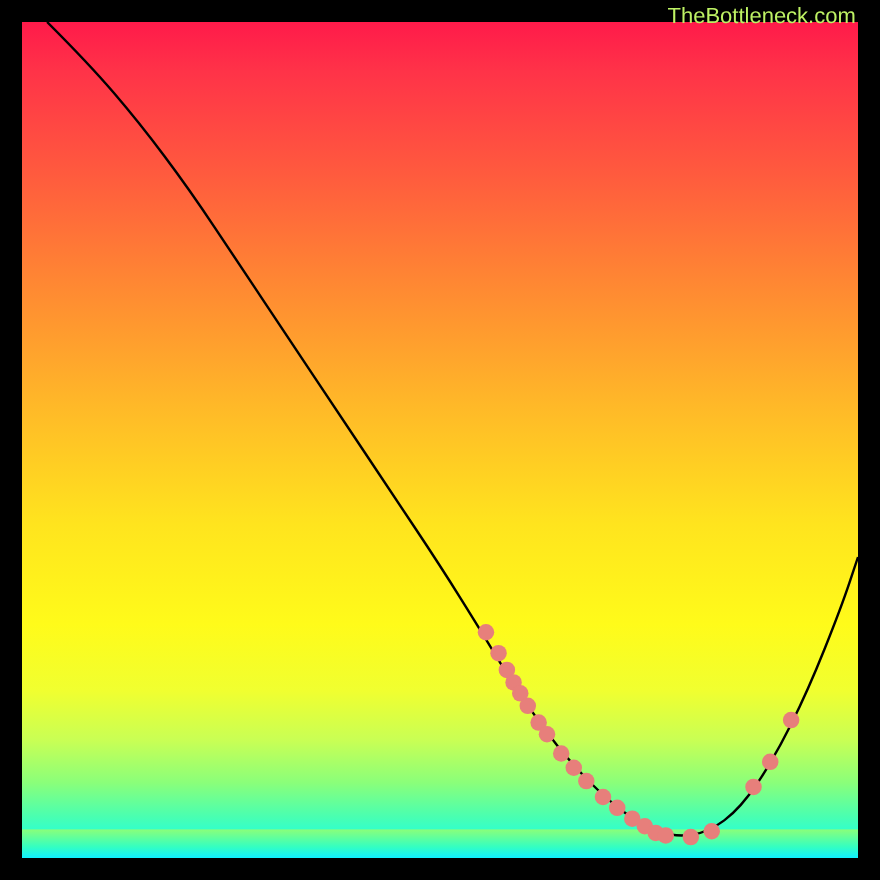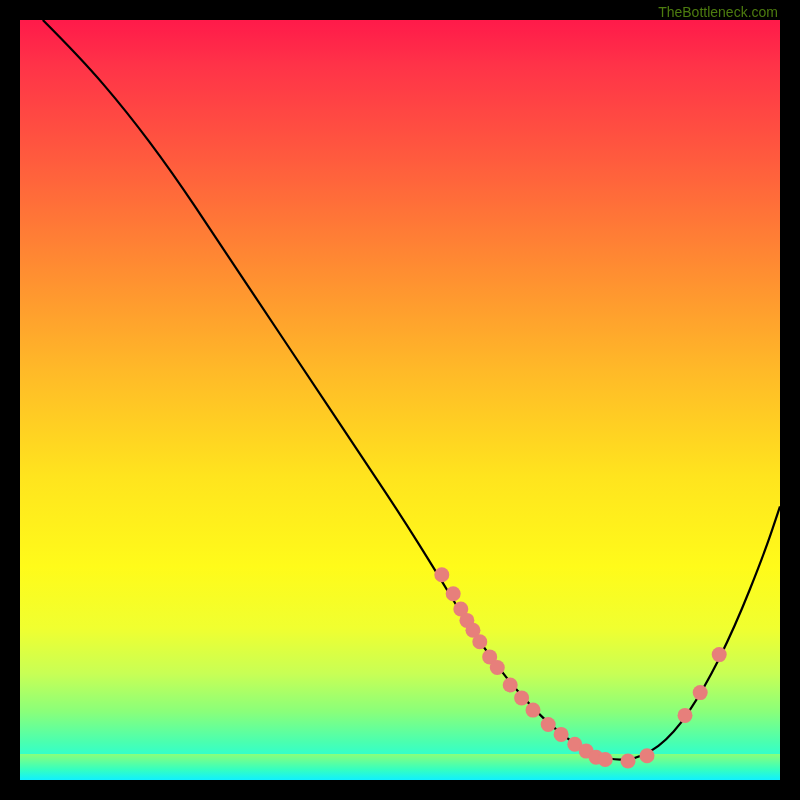--- a/index.html
+++ b/index.html
@@ -7,22 +7,22 @@
     width: 800px;
     height: 800px;
     background: #000;
     position: relative;
     font-family: Arial, sans-serif;
   }
   .watermark {
     position: absolute;
     top: 4px;
     right: 22px;
-    color: #4d7c0f;
-    font-size: 14px;
+    color: #bef264;
+    font-size: 20px;
     font-weight: 500;
     z-index: 10;
   }
   .plot-area {
     position: absolute;
     left: 20px;
     top: 20px;
     width: 760px;
     height: 760px;
     overflow: hidden;

